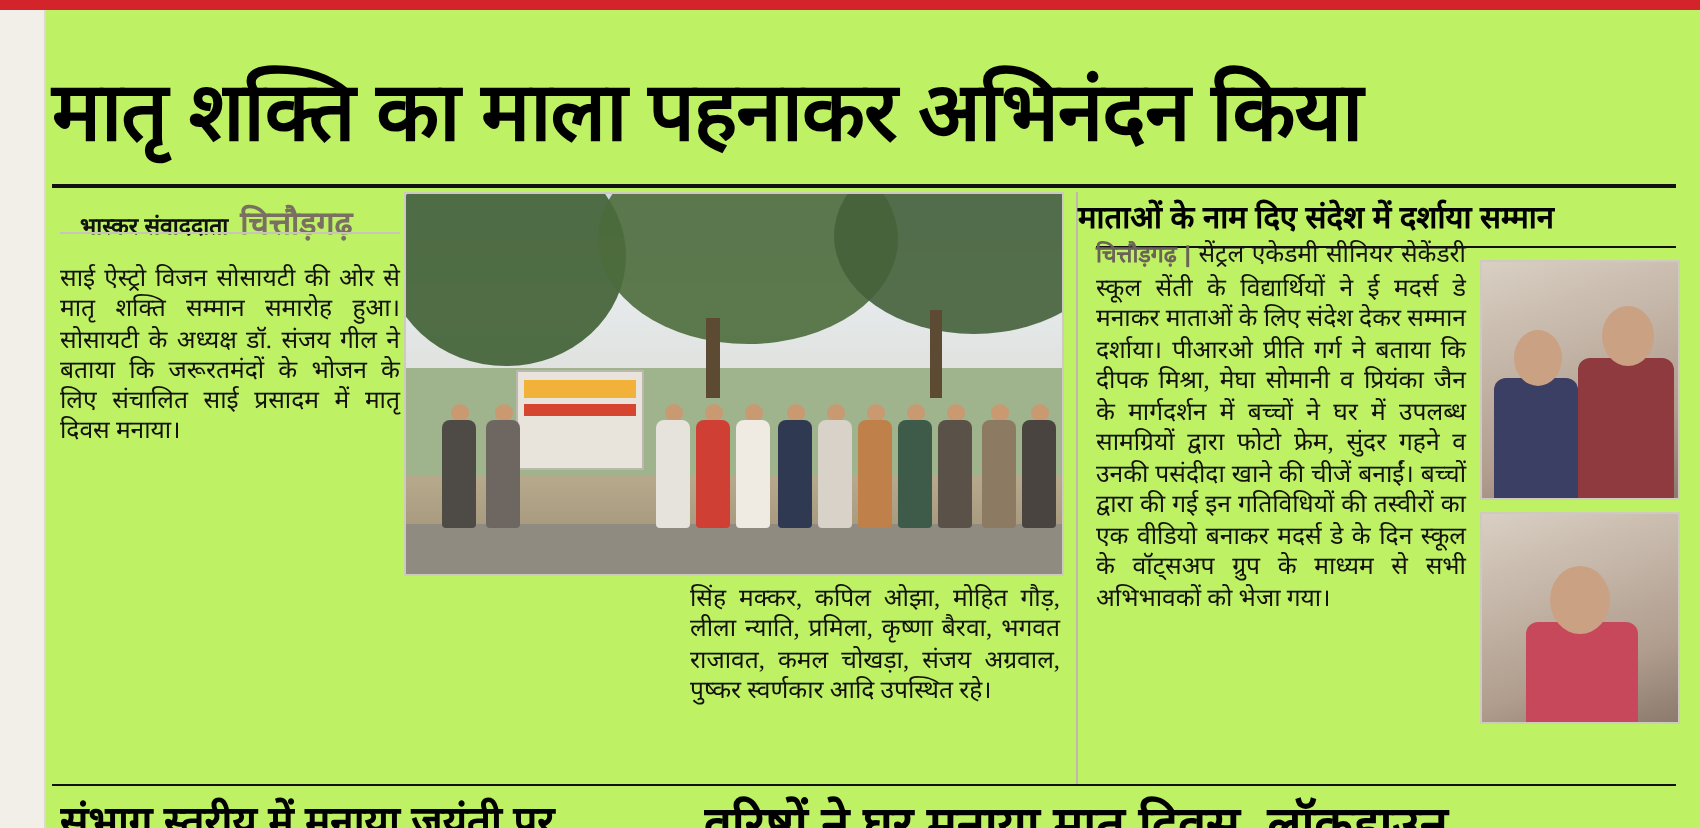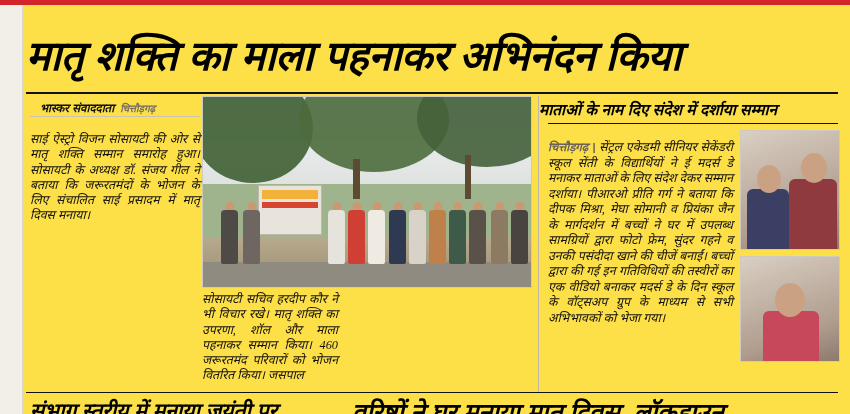--- a/index.html
+++ b/index.html
@@ -11,23 +11,22 @@
     width: 850px;
     height: 414px;
     overflow: hidden;
     font-family: "Liberation Serif", serif;
     color: #111;
   }
   .page {
     position: relative;
     width: 850px;
     height: 414px;
-    background: #fde047;
-    overflow: hidden;
-    font-style: italic;
+    background: #bef264;
+    overflow: hidden;
   }
   
   .top-rule {
     position: absolute;
     top: 0; left: 0;
     width: 850px;
     height: 5px;
     background: #d2242a;
   }
   .left-edge {
@@ -72,21 +71,21 @@
     font-family: "Liberation Sans", sans-serif;
     font-size: 11.5px;
     font-weight: bold;
     color: #111;
     display: flex;
     gap: 6px;
     align-items: baseline;
   }
   .byline .place {
     color: #7a6f63;
-    font-size: 10px;
+    font-size: 16px;
   }
   .byline-rule {
     position: absolute;
     top: 116px;
     left: 30px;
     width: 170px;
     height: 1px;
     background: #c9c4ba;
   }
   
@@ -201,21 +200,21 @@
   }
   .sub-rule {
     position: absolute;
     top: 123px;
     left: 548px;
     width: 290px;
     height: 1px;
     background: #111;
   }
   .col4 {
-    top: 140px;
+    top: 120px;
     left: 548px;
     width: 185px;
     font-size: 12.3px;
     line-height: 15.5px;
   }
   .dateline {
     font-family: "Liberation Sans", sans-serif;
     font-weight: bold;
     font-size: 11.5px;
     color: #6b6258;
@@ -369,22 +368,22 @@
     <div class="person" style="left:288px;">
         <span class="head"></span>
         <span class="body" style="background:#8c7a62;"></span>
       </div>
     <div class="person" style="left:308px;">
         <span class="head"></span>
         <span class="body" style="background:#4a4440;"></span>
       </div>
   </div>
 
-  <div class="col col2">
-    <p>सोसायटी सचिव हरदीप कौर ने भी विचार रखे। मातृ शक्ति का उपरणा, शॉल और माला पहनाकर सम्मान किया। 460 जरूरतमंद परिवारों को भोजन वितरित किया। जसपाल</p>
+  <div class="col col3">
+    <p>सिंह मक्कर, कपिल ओझा, मोहित गौड़, लीला न्याति, प्रमिला, कृष्णा बैरवा, भगवत राजावत, कमल चोखड़ा, संजय अग्रवाल, पुष्कर स्वर्णकार आदि उपस्थित रहे।</p>
   </div>
 
   <div class="rail-rule-left"></div>
   <div class="sub-headline">माताओं के नाम दिए संदेश में दर्शाया सम्मान</div>
   <div class="sub-rule"></div>
 
   <div class="col col4">
     <p><span class="dateline">चित्तौड़गढ़ |</span> <span>सेंट्रल एकेडमी सीनियर सेकेंडरी स्कूल सेंती के विद्यार्थियों ने ई मदर्स डे मनाकर माताओं के लिए संदेश देकर सम्मान दर्शाया। पीआरओ प्रीति गर्ग ने बताया कि दीपक मिश्रा, मेघा सोमानी व प्रियंका जैन के मार्गदर्शन में बच्चों ने घर में उपलब्ध सामग्रियों द्वारा फोटो फ्रेम, सुंदर गहने व उनकी पसंदीदा खाने की चीजें बनाईं। बच्चों द्वारा की गई इन गतिविधियों की तस्वीरों का एक वीडियो बनाकर मदर्स डे के दिन स्कूल के वॉट्सअप ग्रुप के माध्यम से सभी अभिभावकों को भेजा गया।</span></p>
   </div>
 

